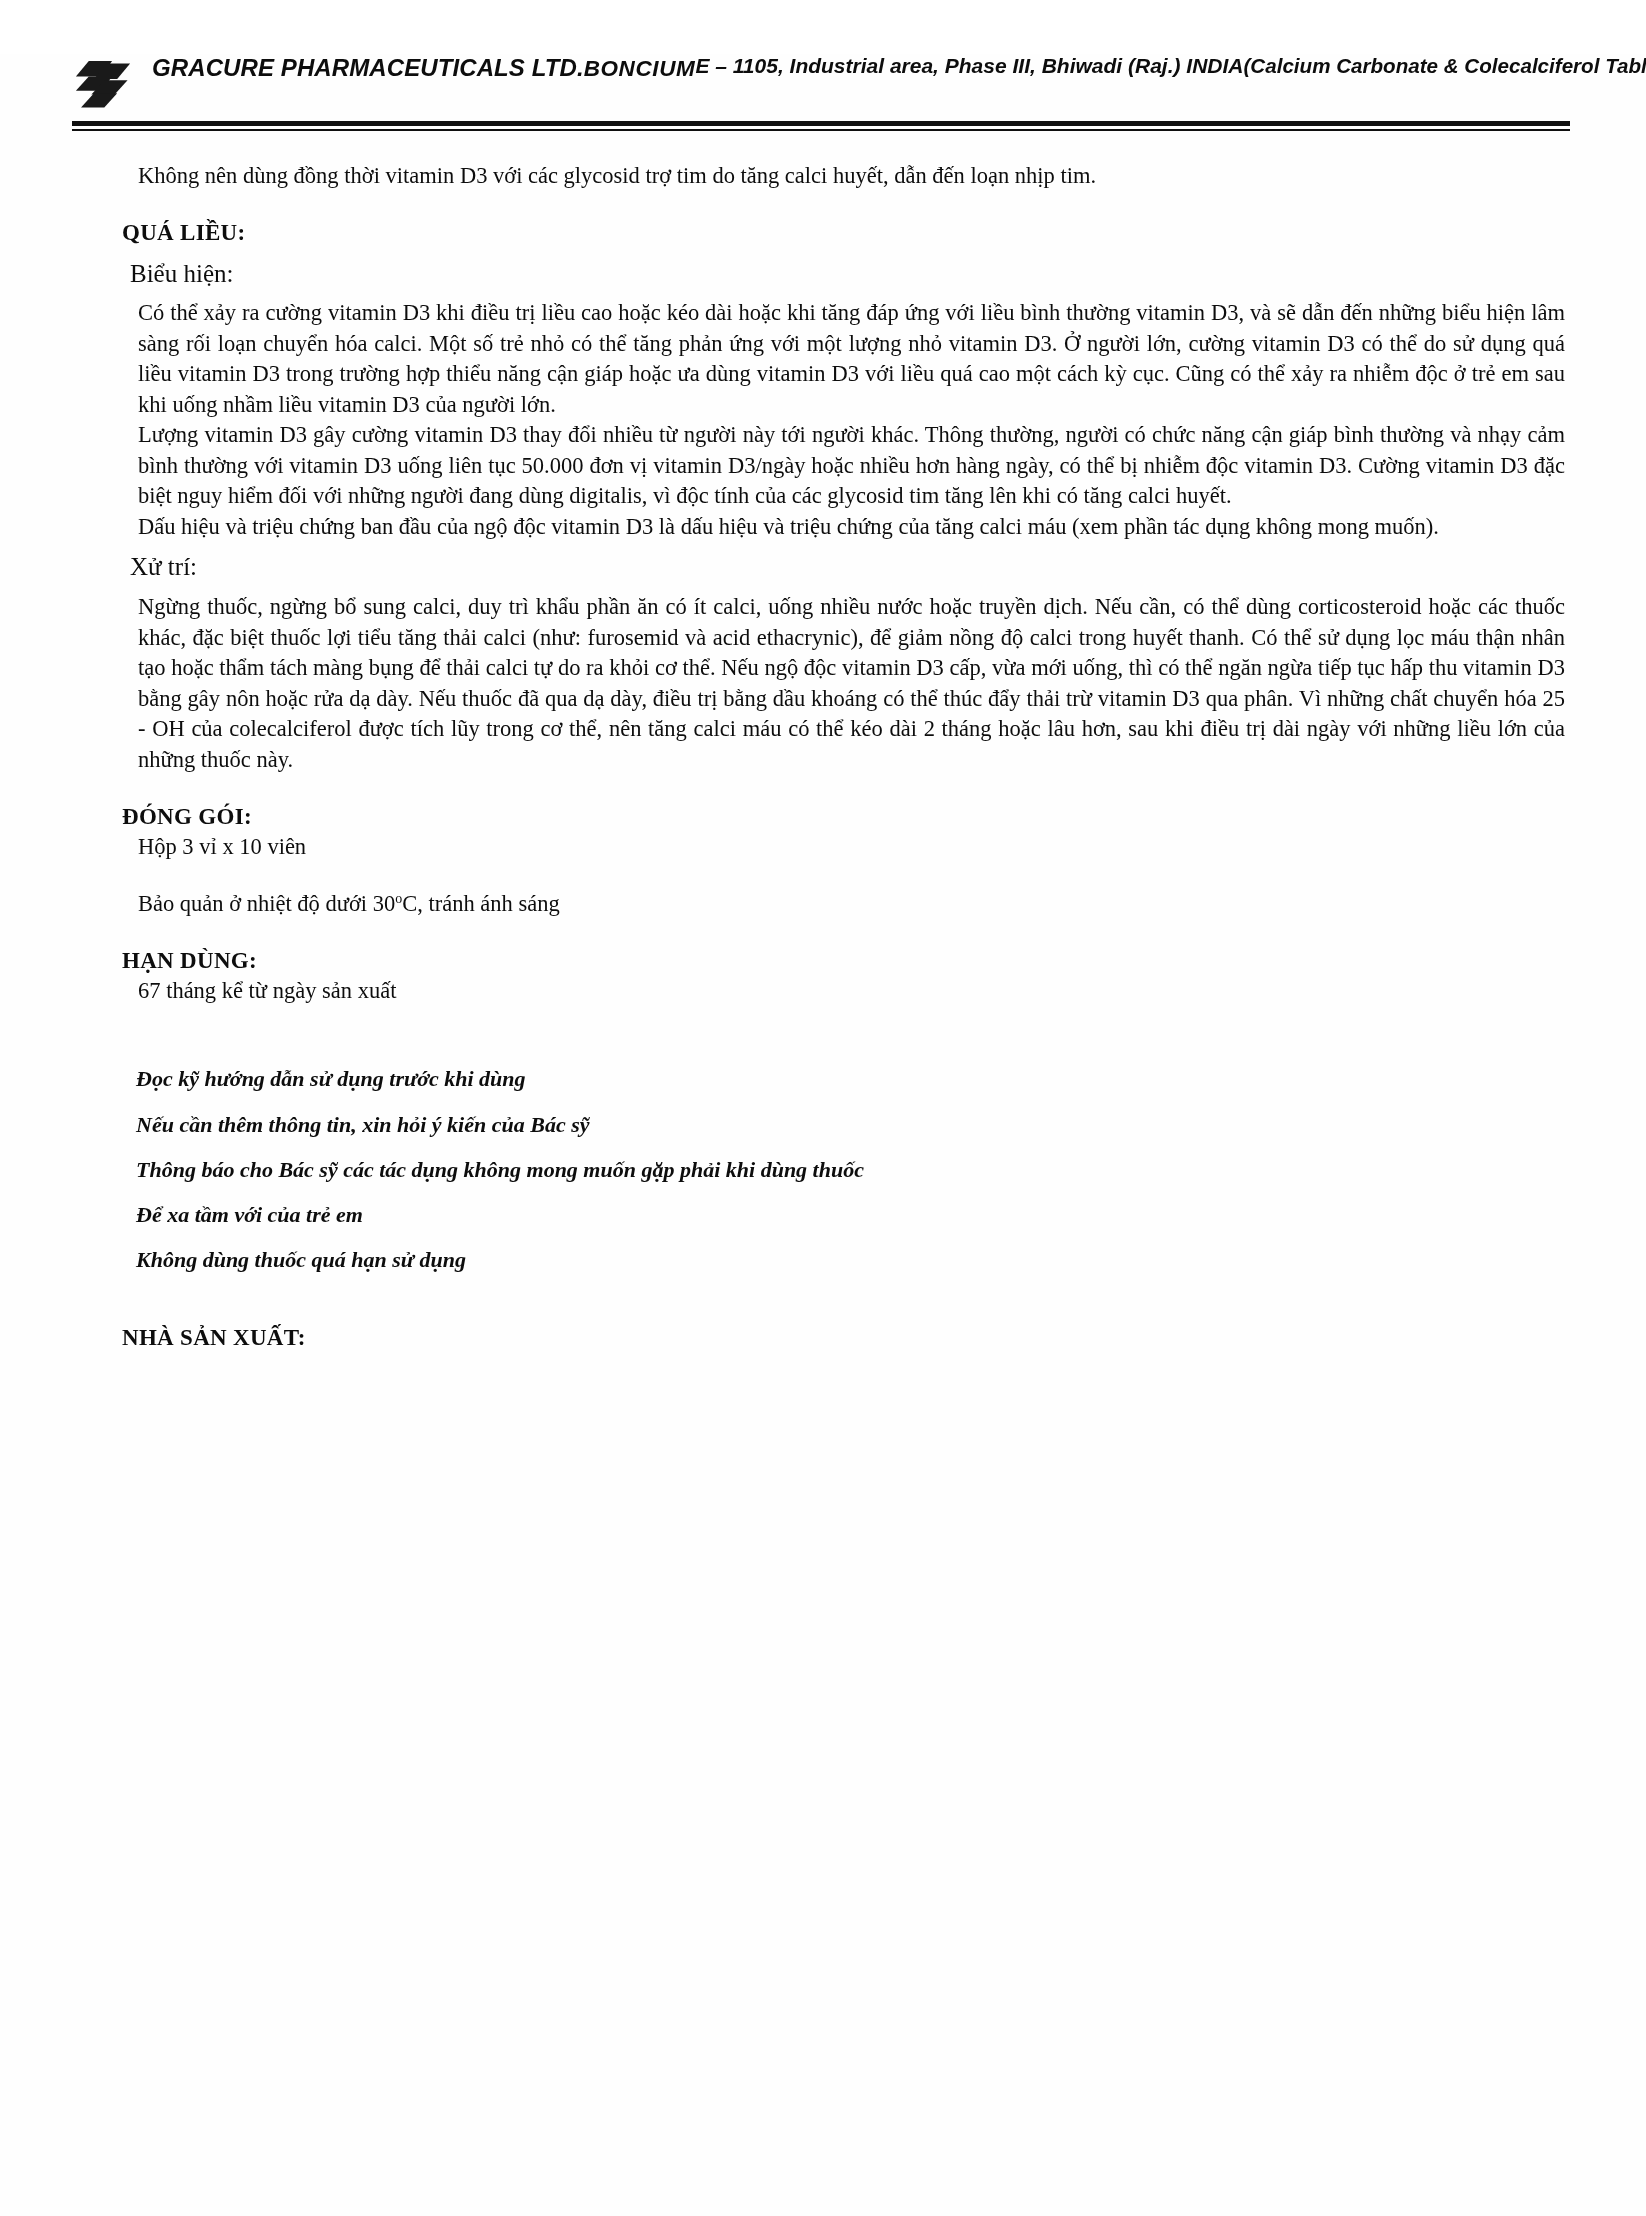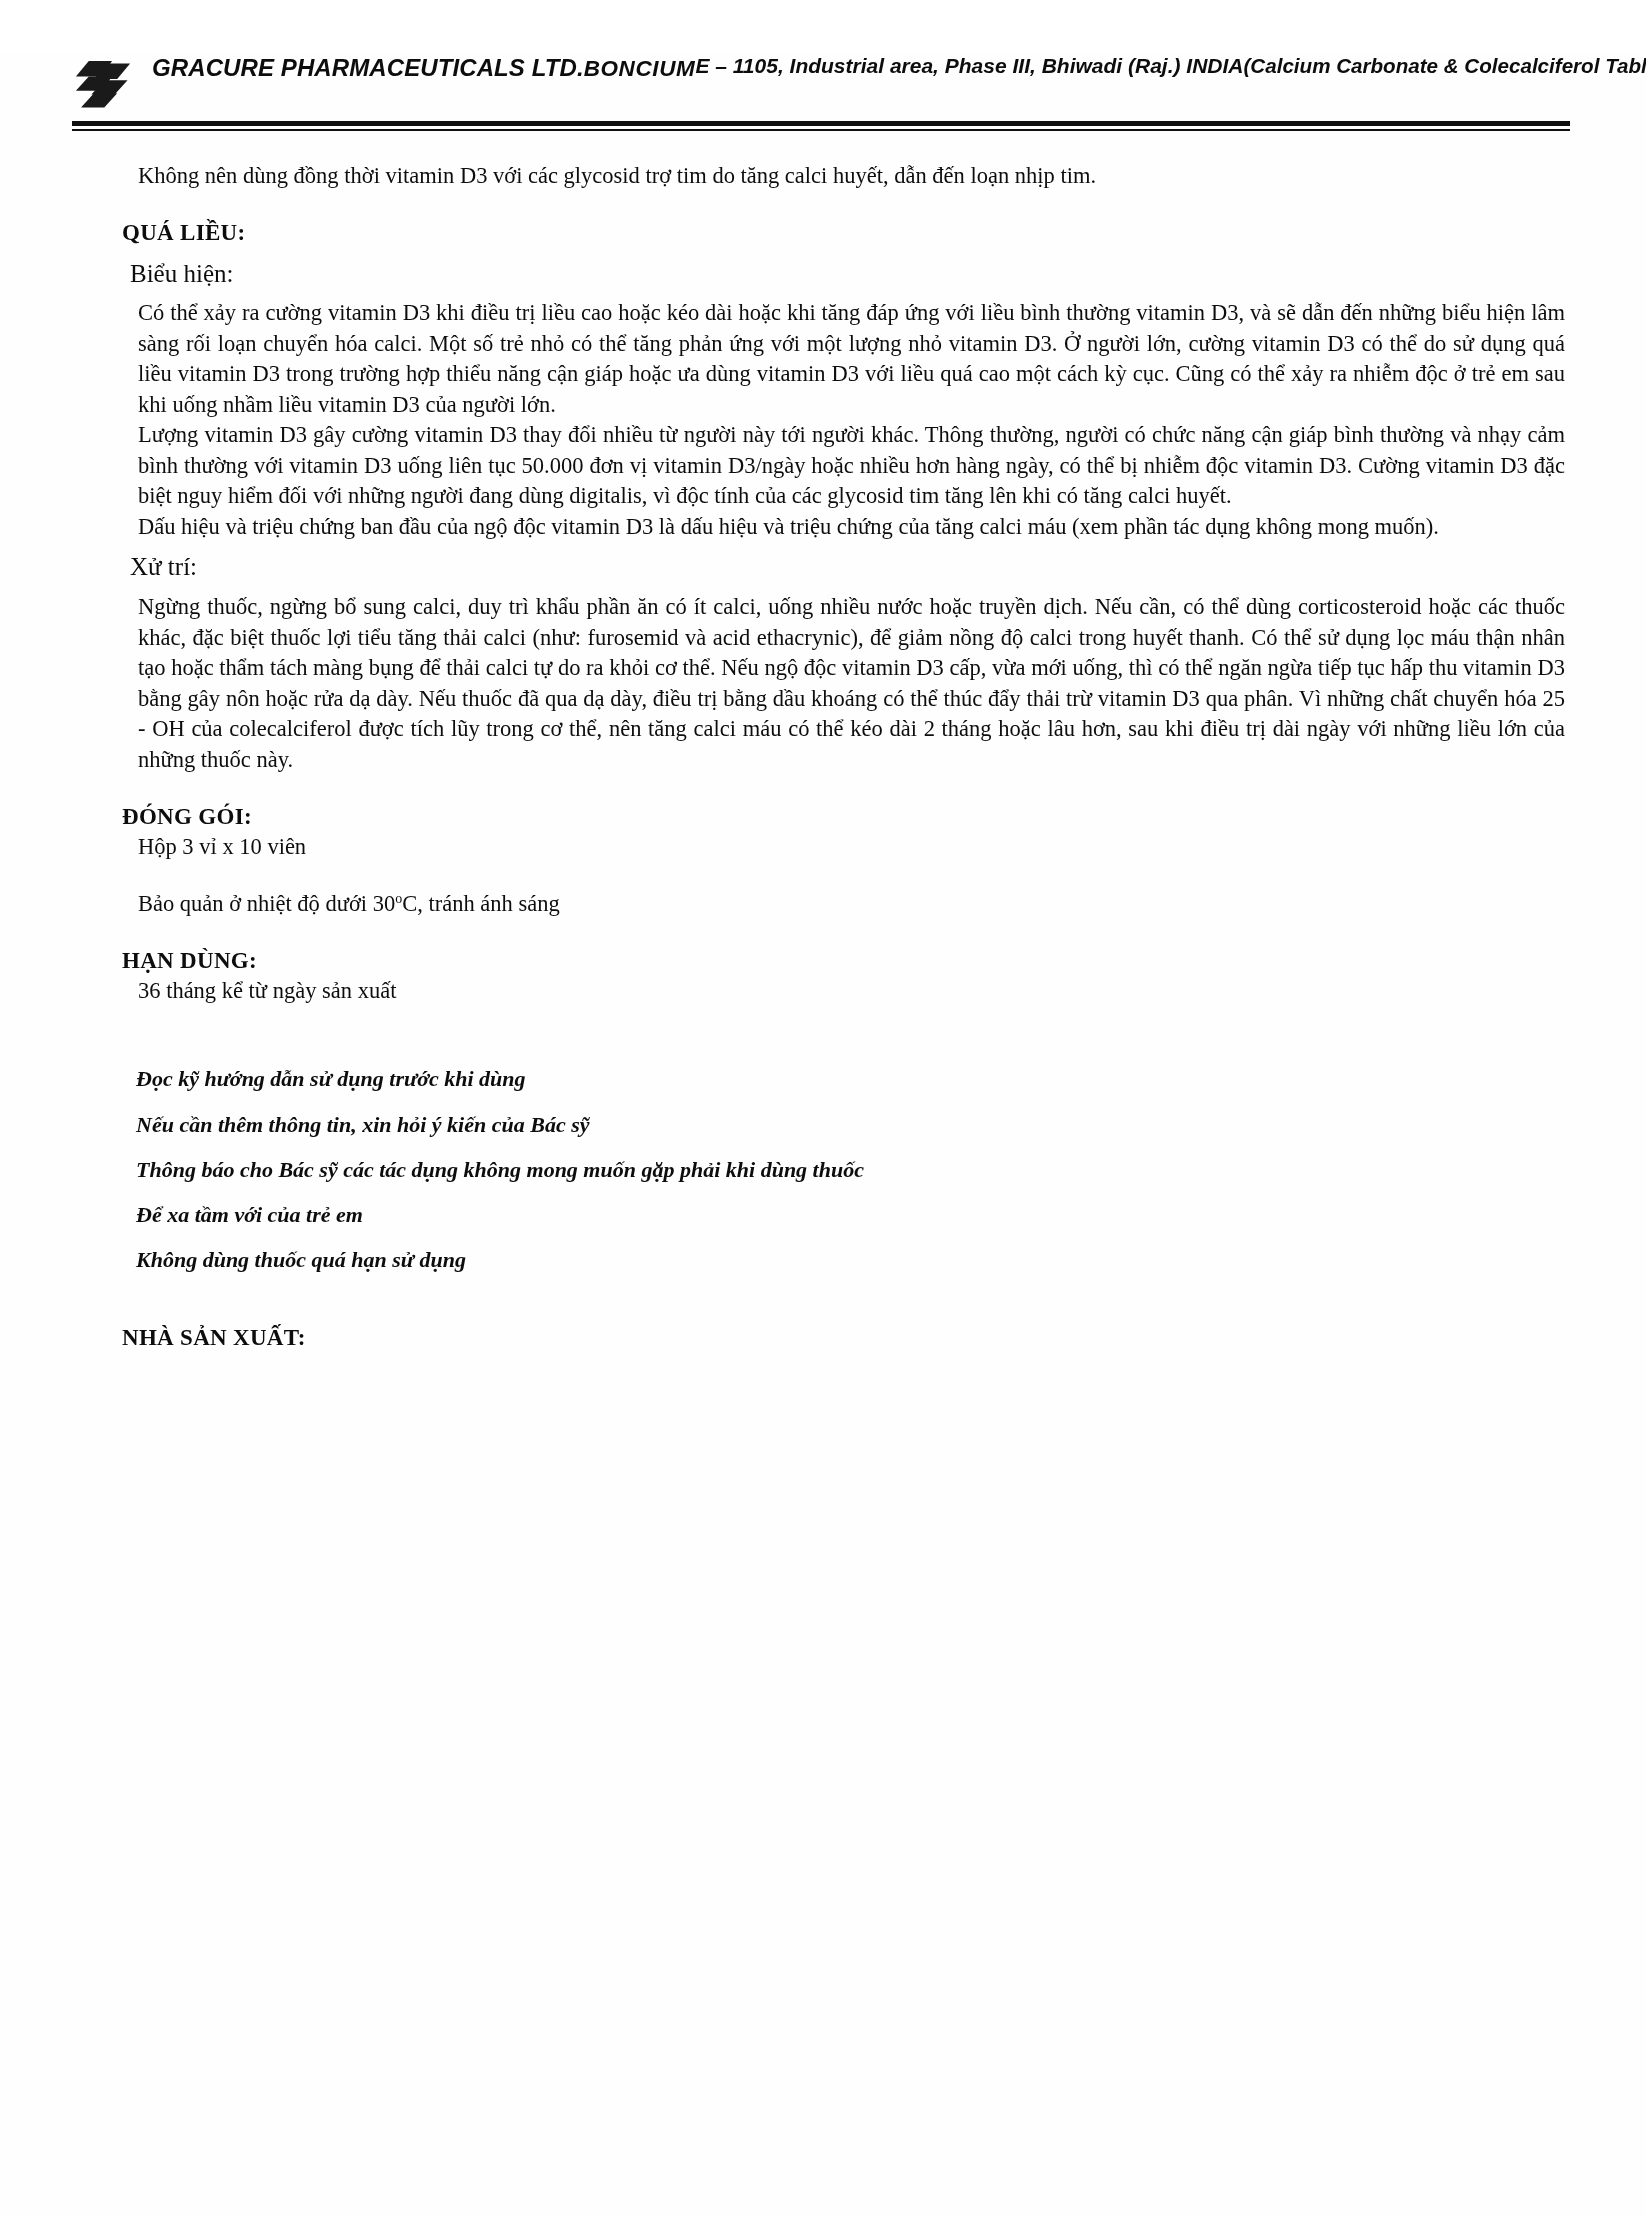--- a/index.html
+++ b/index.html
@@ -173,21 +173,21 @@
     <h2 class="section">ĐÓNG GÓI:</h2>
     <p class="para nojust">Hộp 3 vỉ x 10 viên</p>
 
     <div class="gap-lg"></div>
 
     <p class="para nojust"><span>Bảo quản ở nhiệt độ dưới 30</span><sup class="deg">o</sup><span>C, tránh ánh sáng</span></p>
 
     <div class="gap-lg"></div>
 
     <h2 class="section">HẠN DÙNG:</h2>
-    <p class="para nojust">36 tháng kể từ ngày sản xuất</p>
+    <p class="para nojust">67 tháng kể từ ngày sản xuất</p>
 
     <div class="gap-lg"></div>
     <div class="gap-md"></div>
 
     <div class="notices">
       <p class="italic-bold">Đọc kỹ hướng dẫn sử dụng trước khi dùng</p>
       <p class="italic-bold">Nếu cần thêm thông tin, xin hỏi ý kiến của Bác sỹ</p>
       <p class="italic-bold">Thông báo cho Bác sỹ các tác dụng không mong muốn gặp phải khi dùng thuốc</p>
       <p class="italic-bold">Để xa tầm với của trẻ em</p>
       <p class="italic-bold">Không dùng thuốc quá hạn sử dụng</p>

